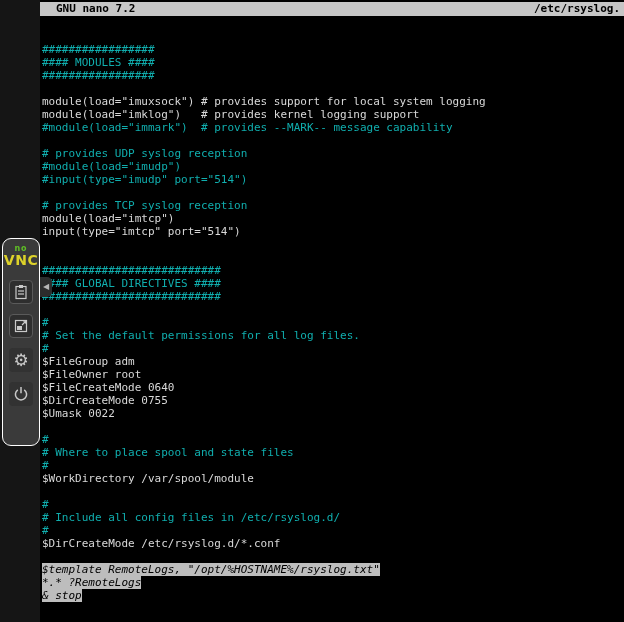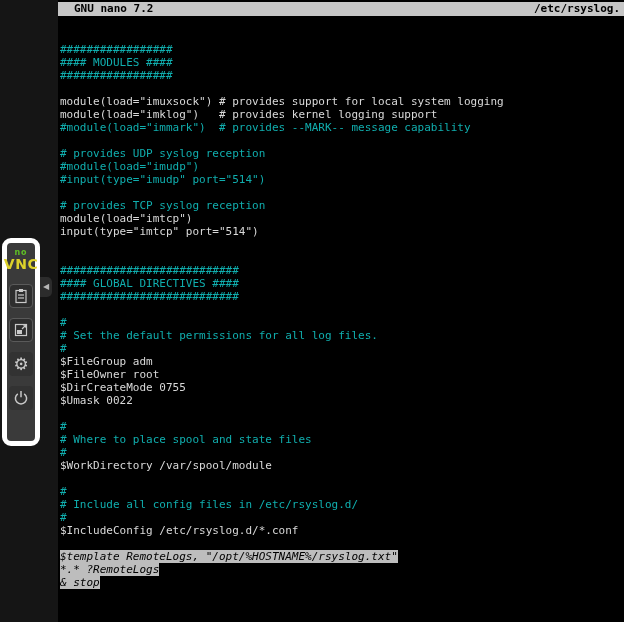--- a/index.html
+++ b/index.html
@@ -17,21 +17,20 @@
     --titlebar-bg: #c6c6c6;
     --titlebar-fg: #000000;
     --selection-bg: #bdbdbd;
     --selection-fg: #000000;
     --panel-bg: #3a3a3a;
     --icon-fg: #c9c9c9;
   }
   .terminal {
     position: absolute; left: 40px; top: 0; right: 0; bottom: 0;
     background: var(--terminal-bg);
-    margin-left: 18px;
   }
   .titlebar {
     position: absolute; top: 2px; left: 0; right: 0; height: 14px;
     background: var(--titlebar-bg); color: var(--titlebar-fg);
     font-size: 11px; line-height: 14px; font-weight: bold;
     display: flex; justify-content: space-between;
     padding: 0 4px 0 16px; box-sizing: border-box;
     white-space: pre;
   }
   .buffer {
@@ -43,21 +42,21 @@
   .line.cyan { color: var(--comment-cyan); }
   .line.sel span.txt {
     background: var(--selection-bg);
     color: var(--selection-fg);
     font-style: italic;
   }
   
   .vnc-panel {
     position: absolute; left: 2px; top: 238px; width: 38px; height: 208px;
     background: var(--panel-bg);
-    border: 5px solid #ffffff;
+    border: 1px solid #ffffff;
     border-radius: 9px;
     box-sizing: border-box;
     display: flex; flex-direction: column; align-items: center;
     padding-top: 6px;
     z-index: 5;
   }
   .vnc-logo { text-align: center; line-height: 1; margin-bottom: 8px;
     font-family: "DejaVu Sans", sans-serif; user-select: none; }
   .logo-no { display: block; color: #5fbf25; font-size: 8px; font-weight: bold; letter-spacing: 1px; }
   .logo-vnc { display: block; color: #ddd22a; font-size: 14px; font-weight: bold; letter-spacing: 0.5px; }
@@ -108,32 +107,33 @@
       <div class="line fg"><span class="txt" style="background: transparent;">&nbsp;</span></div>
       <div class="line cyan"><span class="txt">###########################</span></div>
       <div class="line cyan"><span class="txt">#### GLOBAL DIRECTIVES ####</span></div>
       <div class="line cyan"><span class="txt">###########################</span></div>
       <div class="line fg"><span class="txt" style="background: transparent;">&nbsp;</span></div>
       <div class="line cyan"><span class="txt">#</span></div>
       <div class="line cyan"><span class="txt"># Set the default permissions for all log files.</span></div>
       <div class="line cyan"><span class="txt">#</span></div>
       <div class="line fg"><span class="txt">$FileGroup adm</span></div>
       <div class="line fg"><span class="txt">$FileOwner root</span></div>
+      <div class="line fg"><span class="txt">$FileCreateMode 0640</span></div>
       <div class="line fg"><span class="txt">$DirCreateMode 0755</span></div>
       <div class="line fg"><span class="txt">$Umask 0022</span></div>
       <div class="line fg"><span class="txt" style="background: transparent;">&nbsp;</span></div>
       <div class="line cyan"><span class="txt">#</span></div>
       <div class="line cyan"><span class="txt"># Where to place spool and state files</span></div>
       <div class="line cyan"><span class="txt">#</span></div>
       <div class="line fg"><span class="txt">$WorkDirectory /var/spool/module</span></div>
       <div class="line fg"><span class="txt" style="background: transparent;">&nbsp;</span></div>
       <div class="line cyan"><span class="txt">#</span></div>
       <div class="line cyan"><span class="txt"># Include all config files in /etc/rsyslog.d/</span></div>
       <div class="line cyan"><span class="txt">#</span></div>
-      <div class="line fg"><span class="txt">$IncludeConfig /etc/rsyslog.d/*.conf</span></div>
+      <div class="line fg"><span class="txt">$DirCreateMode /etc/rsyslog.d/*.conf</span></div>
       <div class="line fg"><span class="txt" style="background: transparent;">&nbsp;</span></div>
       <div class="line sel"><span class="txt">$template RemoteLogs, "/opt/%HOSTNAME%/rsyslog.txt"</span></div>
       <div class="line sel"><span class="txt">*.* ?RemoteLogs</span></div>
       <div class="line sel"><span class="txt">&amp; stop</span></div>
     </div>
 </div>
 
 <div class="vnc-panel">
   <div class="vnc-logo">
     <span class="logo-no">no</span>

